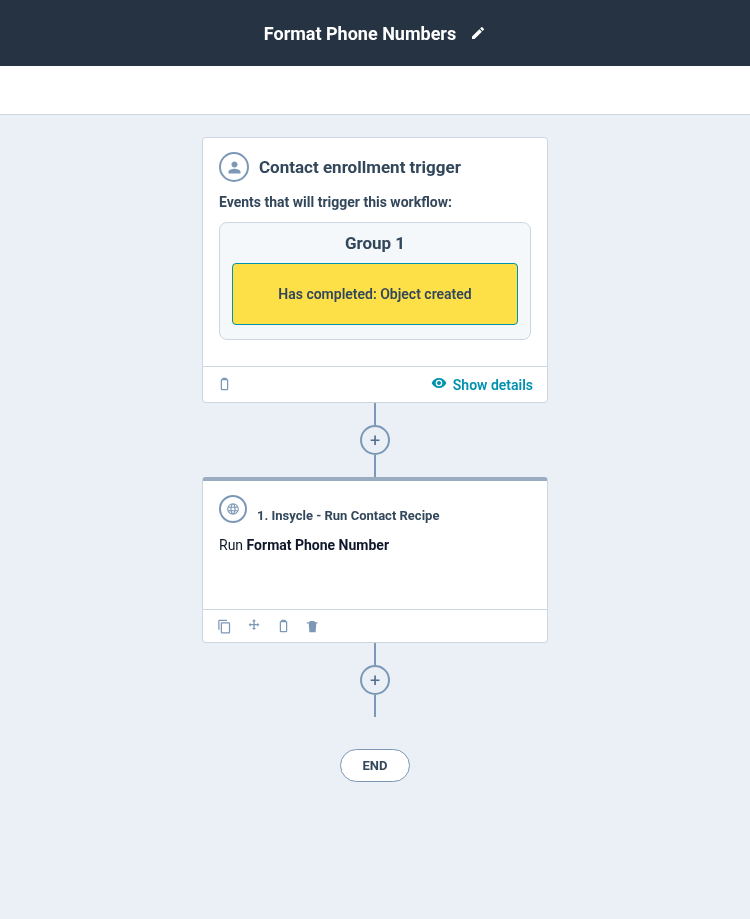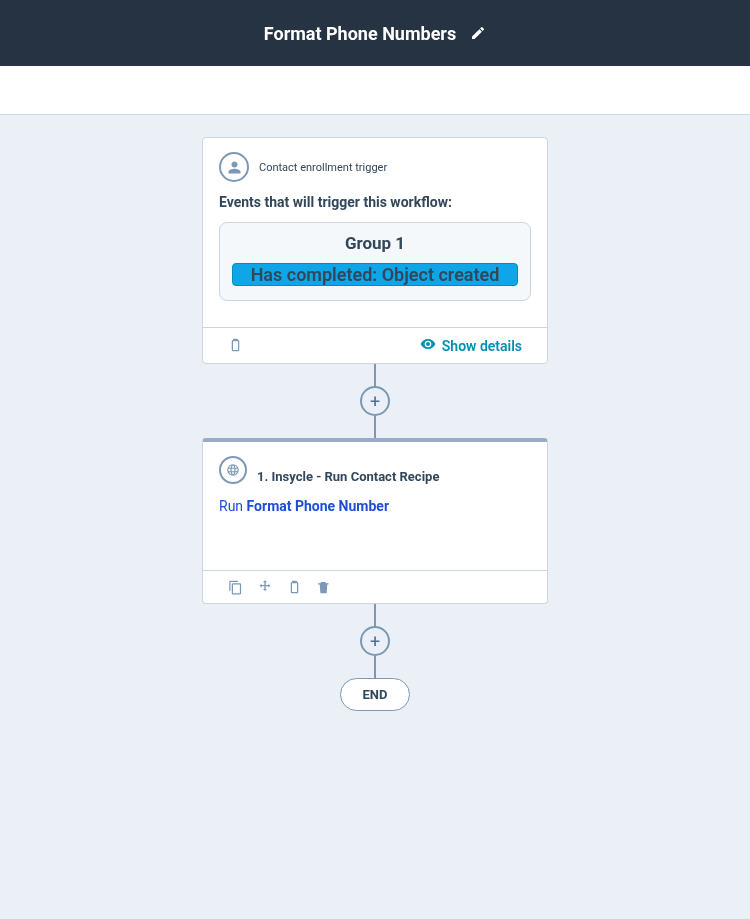--- a/index.html
+++ b/index.html
@@ -47,50 +47,50 @@
   .card-b { border-top: 4px solid #99acc2; }
   .card-inner { padding: 14px 16px 10px 16px; }
   .trig-row { display: flex; align-items: center; gap: 10px; margin-bottom: 12px; }
   .trig-circle {
     width: 30px; height: 30px;
     border: 2px solid #7c98b6;
     border-radius: 50%;
     display: flex; align-items: center; justify-content: center;
     color: #7c98b6;
   }
-  .trig-title { font-weight: 400; font-size: 11px; color: #33475b; }
+  .trig-title { font-weight: 700; font-size: 17px; color: #33475b; }
   .trig-sub { font-weight: 700; font-size: 14px; color: #33475b; margin-bottom: 12px; }
   .group-box {
     border: 1px solid #cbd6e2;
     border-radius: 8px;
     padding: 10px 12px 14px 12px;
     background: #f5f8fa;
     margin-bottom: 16px;
     text-align: center;
   }
   .group-title { font-weight: 700; font-size: 17px; color: #33475b; margin-bottom: 10px; }
   .filter-pill {
-    background: #0ea5e9;
+    background: #fde047;
     border: 1px solid #0091ae;
     border-radius: 4px;
-    padding: 0 14px;
-    font-size: 18px;
+    padding: 22px 14px;
+    font-size: 14px;
     font-weight: 600;
     color: #33475b;
   }
   .reenroll-row {
     display: flex; align-items: center; gap: 8px;
     font-size: 14px; color: #33475b;
     padding-bottom: 70px;
   }
   .reenroll-row .teal { color: #0091ae; font-weight: 600; }
   .refresh-icon { color: #7c98b6; display: flex; align-items: center; }
   .card-footer {
     border-top: 1px solid #cbd6e2;
-    padding: 8px 25px;
+    padding: 8px 14px;
     display: flex;
     align-items: center;
     justify-content: space-between;
   }
   .footer-icon { color: #7c98b6; display: flex; }
   .footer-icons-left { display: flex; gap: 14px; align-items: center; }
   .show-details {
     display: flex; align-items: center; gap: 6px;
     color: #0091ae; font-weight: 600; font-size: 14px;
     cursor: pointer;
@@ -110,30 +110,31 @@
   .step-row { display: flex; align-items: flex-end; gap: 10px; margin-bottom: 14px; }
   .step-circle {
     width: 28px; height: 28px;
     border: 2px solid #7c98b6;
     border-radius: 50%;
     display: flex; align-items: center; justify-content: center;
     color: #7c98b6;
   }
   .step-circle svg { width: 14px; height: 14px; }
   .step-title { font-weight: 700; font-size: 13px; color: #33475b; }
-  .step-desc { font-size: 14px; color: #1d4ed8; padding-bottom: 46px; }
+  .step-desc { font-size: 14px; color: #0f172a; padding-bottom: 46px; }
   .step-desc .bold { font-weight: 700; }
   .end-pill {
     padding: 8px 22px;
     border: 1px solid #7c98b6;
     border-radius: 999px;
     background: #fff;
     font-weight: 700;
     font-size: 13px;
     color: #33475b;
+    margin-top: 32px;
   }
 </style>
 </head>
 <body>
 
 <div class="header">
   <span class="header-title">Format Phone Numbers</span>
   <span class="edit-icon">
     <svg width="16" height="16" viewBox="0 0 24 24" fill="currentColor">
         <path d="M3 17.25V21h3.75l11.06-11.06-3.75-3.75L3 17.25zM20.71 7.04a1 1 0 0 0 0-1.41l-2.34-2.34a1 1 0 0 0-1.41 0l-1.83 1.83 3.75 3.75 1.83-1.83z"></path>

